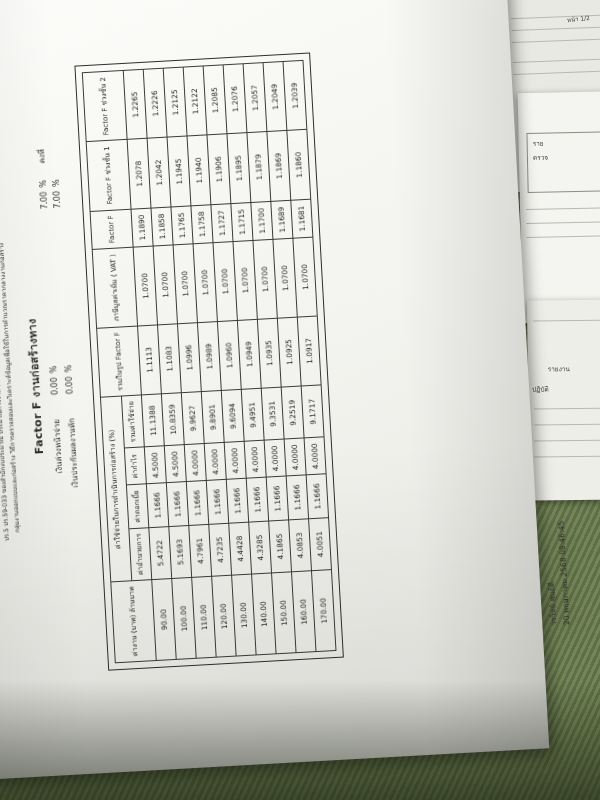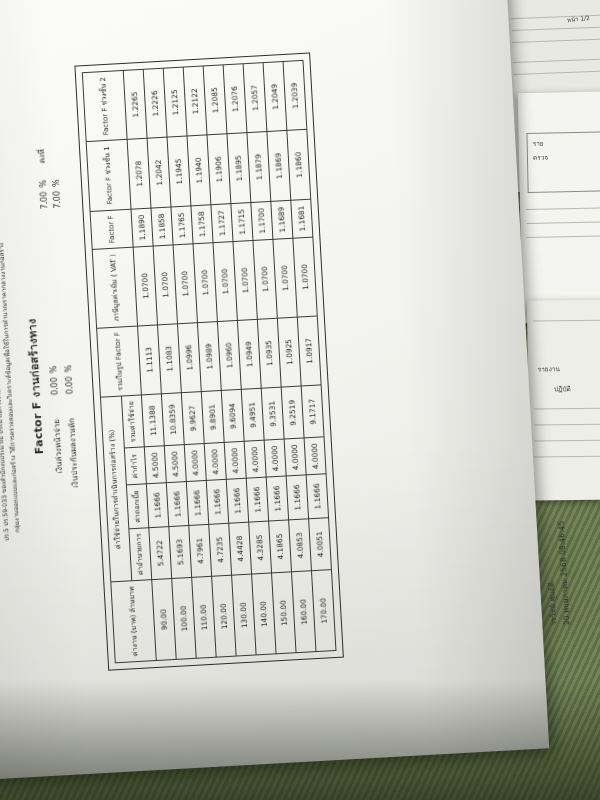--- a/index.html
+++ b/index.html
@@ -225,22 +225,22 @@
     <div class="rbox" style="left:8px; top:40px; width:92px; height:58px;"></div>
     <div class="r-text" style="left:14px; top:46px;">ราย</div>
     <div class="r-text" style="left:14px; top:60px;">ตรวจ</div>
     <div class="rline" style="top:116px"></div>
     <div class="rline" style="top:130px"></div>
     <div class="rline" style="top:144px"></div>
   </div>
 
   <div class="paper-right" id="paper-r3">
     <div class="rline" style="top:20px"></div>
-    <div class="r-text" style="left:10px; top:64px;">รายงาน</div>
-    <div class="r-text" style="left:26px; top:84px;">ปฏิบัติ</div>
+    <div class="r-text" style="left:20px; top:64px;">รายงาน</div>
+    <div class="r-text" style="left:4px; top:84px;">ปฏิบัติ</div>
     <div class="rline" style="top:108px"></div>
     <div class="rline" style="top:124px"></div>
     <div class="rline" style="top:140px"></div>
     <div class="rline" style="top:156px"></div>
   </div>
 
   <div class="corner-note">หน้า 1/2</div>
 
   <div id="sheet-wrap">
     <div id="sheet">

